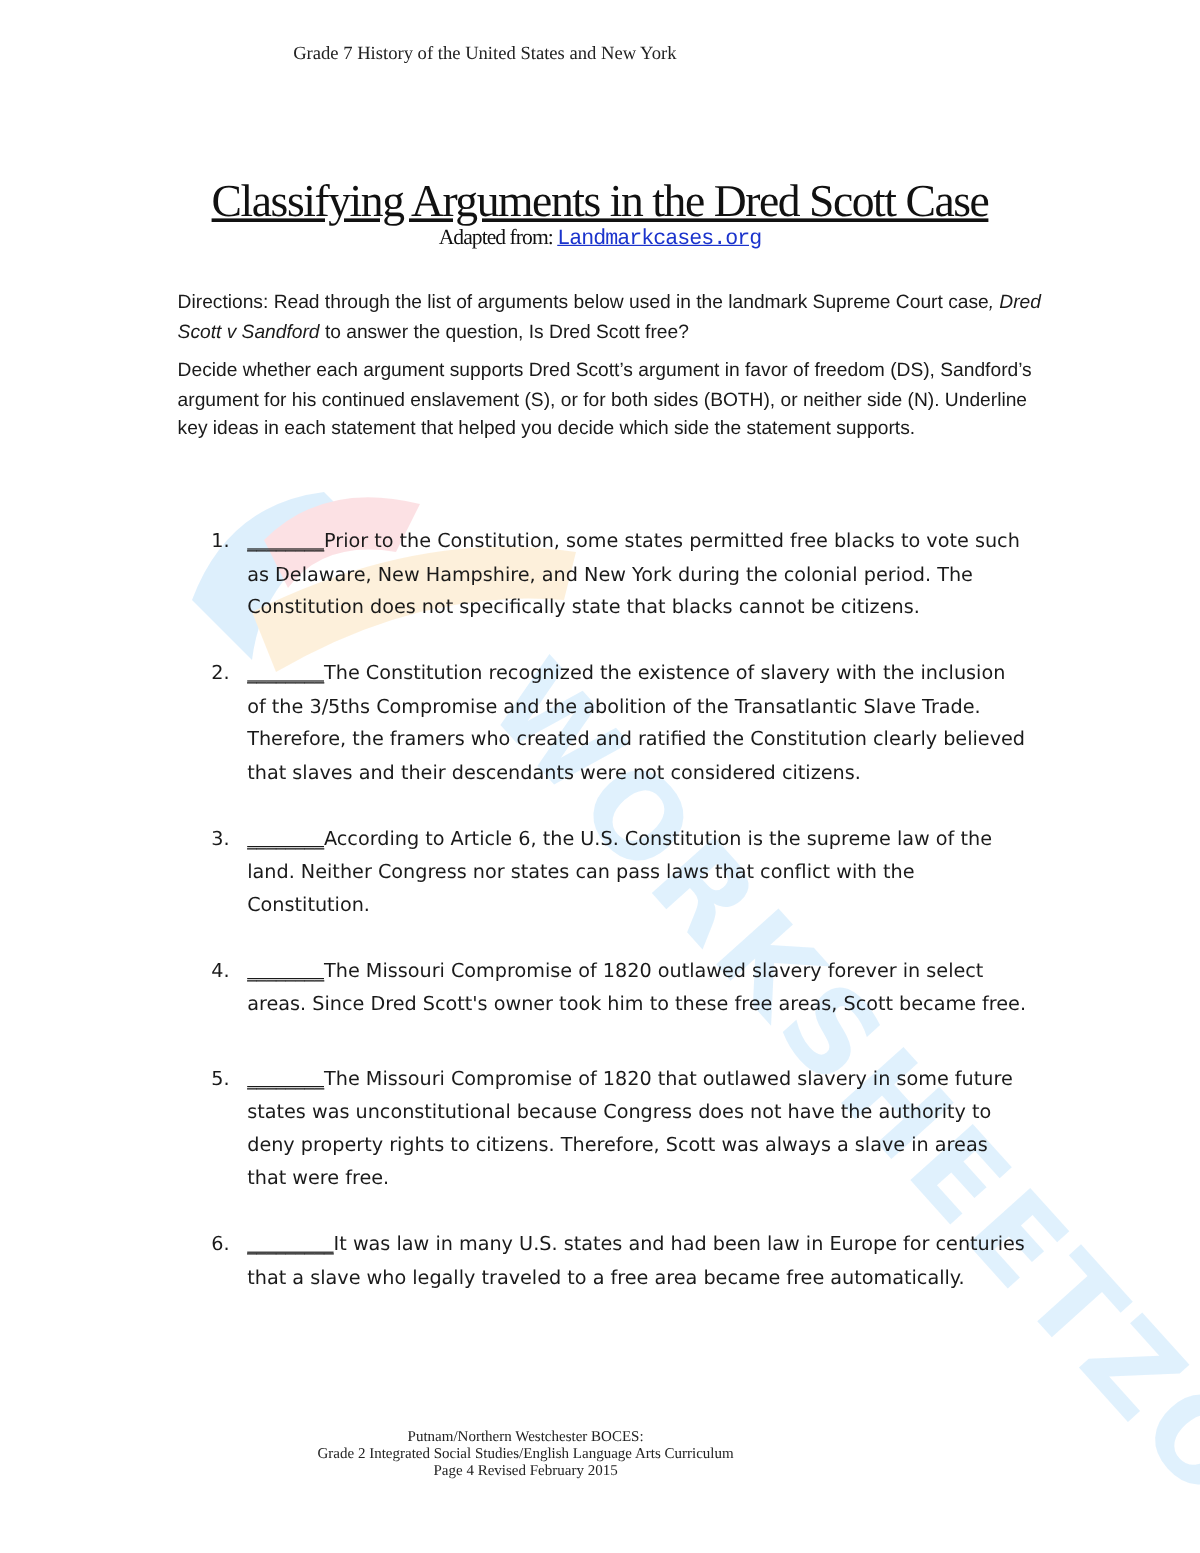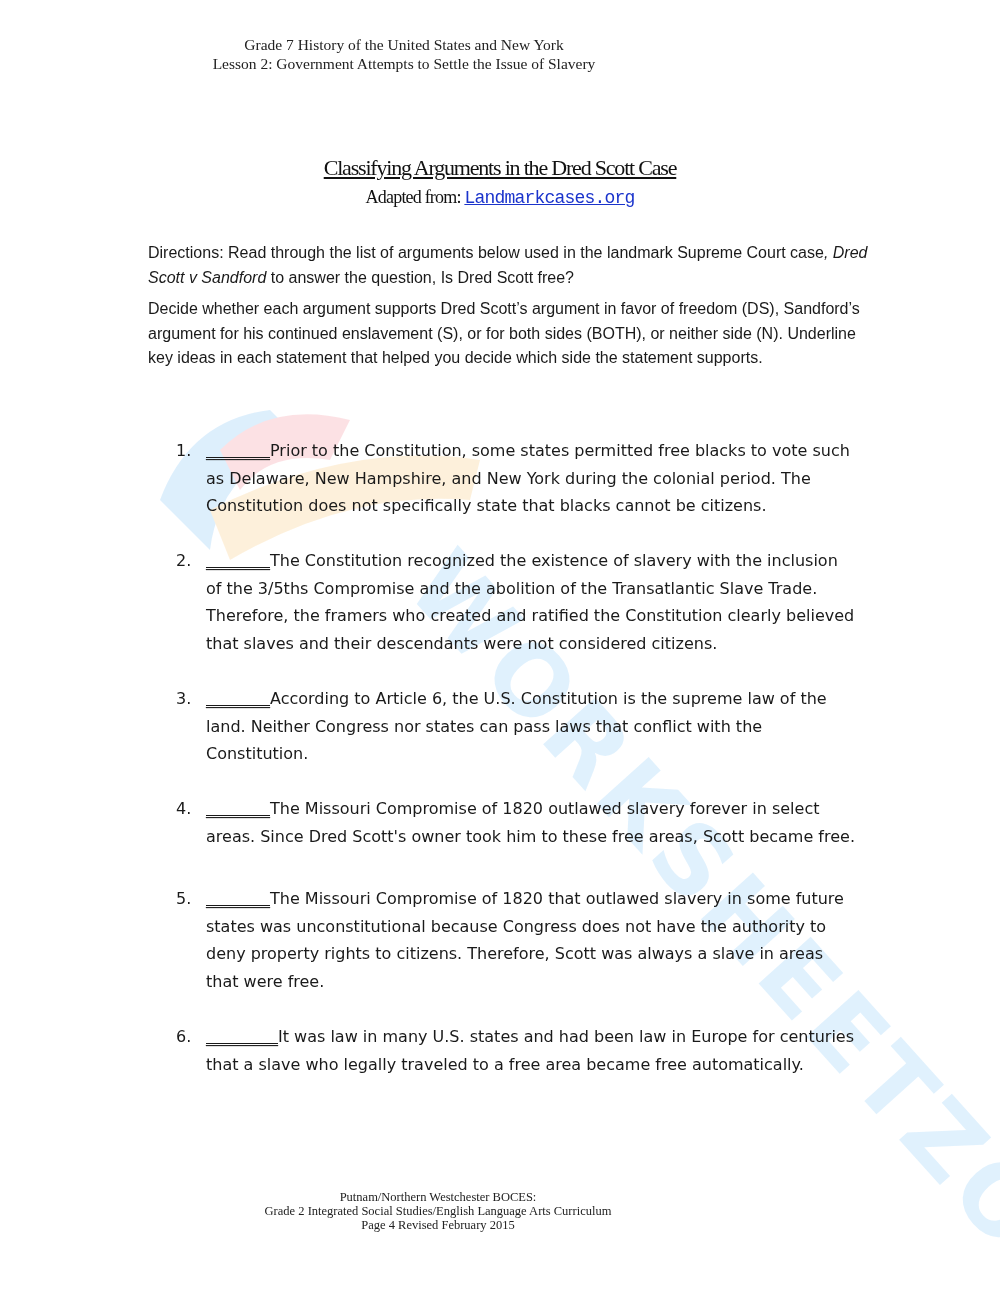--- a/index.html
+++ b/index.html
@@ -1,21 +1,21 @@
 <!DOCTYPE html>
 <html><head>
 <meta charset="utf-8">
 <style>
   html, body { margin: 0; padding: 0; background: #ffffff; }
   body { width: 1000px; height: 1294px; position: relative; overflow: hidden; color: #111; }
   .header { position: absolute; top: 35px; left: 0; width: 808px; text-align: center;
     font-family: "Liberation Serif", serif; font-size: 15.5px; line-height: 19px; color: #222; }
   .title-block { position: absolute; top: 150px; left: 0; width: 1000px; text-align: center;
     font-family: "Liberation Serif", serif; }
-  .title { font-size: 22px; text-decoration: underline; letter-spacing: -1.2px; color: #111; line-height: 36px; }
+  .title { font-size: 38px; text-decoration: underline; letter-spacing: -1.2px; color: #111; line-height: 36px; }
   .adapted { font-size: 18px; letter-spacing: -0.8px; line-height: 22px; }
   .adapted a { color: #1a33cc; text-decoration: underline; font-family: Liberation Mono, monospace; }
   .body-text { position: absolute; left: 148px; width: 720px;
     font-family: Liberation Sans, sans-serif; font-size: 16px; color: #1a1a1a; }
   .directions { top: 241px; line-height: 24.5px; }
   .directions p { margin: 0 0 7px 0; }
   .list { position: absolute; left: 176px; width: 690px; top: 437px;
     font-family: "DejaVu Sans", sans-serif; font-size: 16px; color: #1a1a1a; line-height: 27.5px; }
   .item { position: absolute; left: 0; width: 690px; }
   .num { position: absolute; left: 0; width: 26px; }
@@ -34,21 +34,20 @@
   <svg width="760" height="560">
     <path d="M10 120 Q40 40 120 30 L150 60 Q70 90 60 170 Z" fill="#4aa8f0"></path>
     <path d="M70 70 Q120 20 200 40 L180 80 Q120 70 90 110 Z" fill="#f06070"></path>
     <path d="M60 130 Q200 60 330 80 L320 120 Q200 110 80 180 Z" fill="#f5b040"></path>
   </svg>
   <div class="wm-text">WORKSHEETZONE</div>
 </div>
 
 <div class="header">
   <div>Grade 7 History of the United States and New York</div>
-  <div>Lesson 2: Government Attempts to Settle the Issue of Slavery</div>
 </div>
 
 <div class="title-block">
   <div class="title">Classifying Arguments in the Dred Scott Case</div>
   <div class="adapted">
     <span>Adapted from: </span><a>Landmarkcases.org</a>
   </div>
 </div>
 
 <div class="body-text directions">

